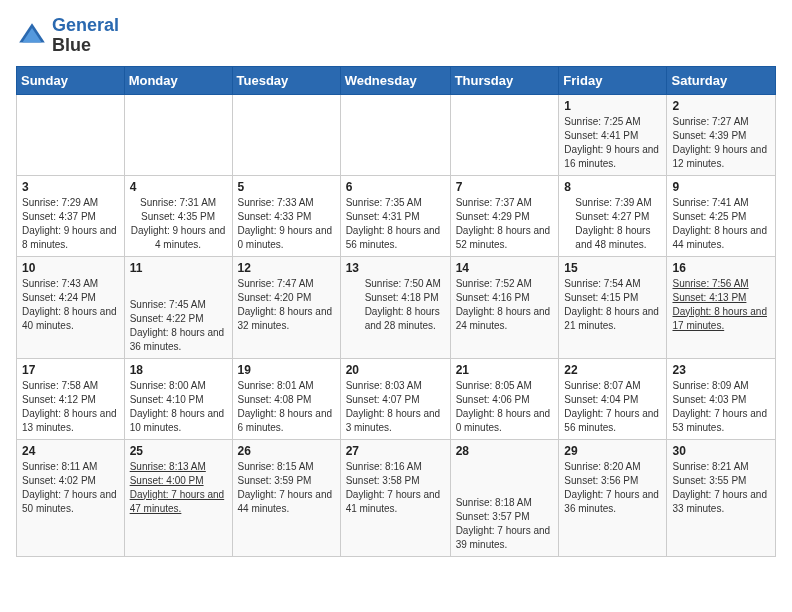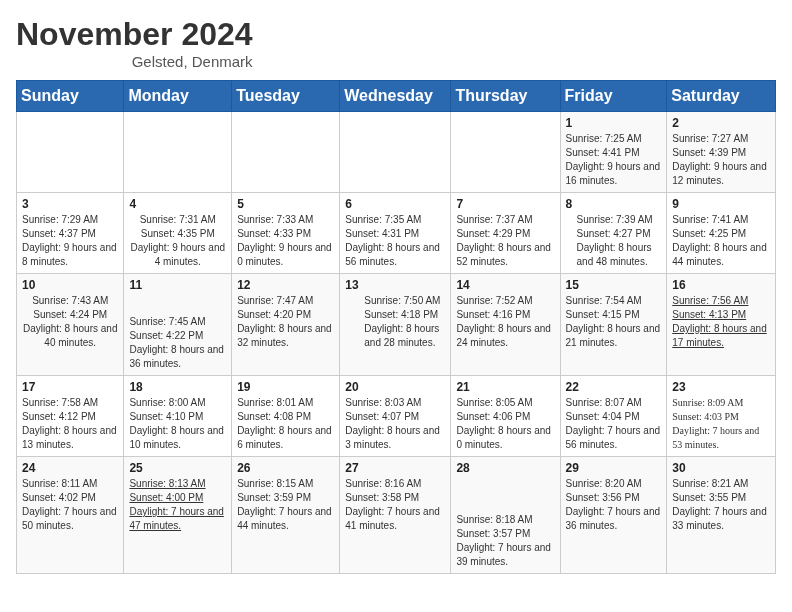--- a/index.html
+++ b/index.html
@@ -49,21 +49,21 @@
     .calendar {
       width: 100%;
       border-collapse: collapse;
       font-size: 11px;
     }
     .calendar thead th {
       background: #2a69b0;
       color: #fff;
       padding: 6px 4px;
       text-align: left;
-      font-size: 16px;
+      font-size: 13px;
       font-weight: bold;
       border: 1px solid #1a59a0;
     }
     .calendar tbody td {
       border: 1px solid #ccc;
       vertical-align: top;
       padding: 4px 5px;
       width: 113px;
       min-height: 80px;
       background: #fff;
@@ -84,23 +84,29 @@
       line-height: 1.4;
     }
     .empty-cell {
       background: #fff !important;
     }
   </style>
 </head>
 <body>
 
 <div class="header">
-  <div class="title-block">
-    <div class="month-title">November 2024</div>
-    <div class="location">Gelsted, Denmark</div>
+  <div class="logo">
+    <svg class="logo-icon" viewBox="0 0 40 40">
+      <polygon points="20,4 36,28 4,28" fill="#2a69b0"></polygon>
+      <polygon points="20,10 32,28 8,28" fill="#5599dd"></polygon>
+    </svg>
+    <div class="logo-text">
+      <span style="color:#2a69b0">General</span><br>
+      <span style="color:#333">Blue</span>
+    </div>
   </div>
 </div>
 
 <table class="calendar">
   <thead>
     <tr>
     <th>Sunday</th>
         <th>Monday</th>
         <th>Tuesday</th>
         <th>Wednesday</th>
@@ -169,21 +175,21 @@
         <td>
           <span class="day-number">9</span>
           <div class="day-info" style="white-space: pre-line;">Sunrise: 7:41 AM
 Sunset: 4:25 PM
 Daylight: 8 hours and 44 minutes.</div>
         </td>
       </tr>
       <tr>
         <td>
           <span class="day-number">10</span>
-          <div class="day-info" style="white-space: pre-line; text-align: center;">Sunrise: 7:43 AM
+          <div class="day-info" style="white-space: pre-line;">Sunrise: 7:43 AM
 Sunset: 4:24 PM
 Daylight: 8 hours and 40 minutes.</div>
         </td>
         <td>
           <span class="day-number">11</span>
           <div class="day-info" style="white-space: pre-line; margin-top: 23px;">Sunrise: 7:45 AM
 Sunset: 4:22 PM
 Daylight: 8 hours and 36 minutes.</div>
         </td>
         <td>
@@ -249,21 +255,21 @@
 Daylight: 8 hours and 0 minutes.</div>
         </td>
         <td>
           <span class="day-number">22</span>
           <div class="day-info" style="white-space: pre-line;">Sunrise: 8:07 AM
 Sunset: 4:04 PM
 Daylight: 7 hours and 56 minutes.</div>
         </td>
         <td>
           <span class="day-number">23</span>
-          <div class="day-info" style="white-space: pre-line; font-family: Liberation Serif, serif;">Sunrise: 8:09 AM
+          <div class="day-info" style="white-space: pre-line;">Sunrise: 8:09 AM
 Sunset: 4:03 PM
 Daylight: 7 hours and 53 minutes.</div>
         </td>
       </tr>
       <tr>
         <td>
           <span class="day-number">24</span>
           <div class="day-info" style="white-space: pre-line;">Sunrise: 8:11 AM
 Sunset: 4:02 PM
 Daylight: 7 hours and 50 minutes.</div>

